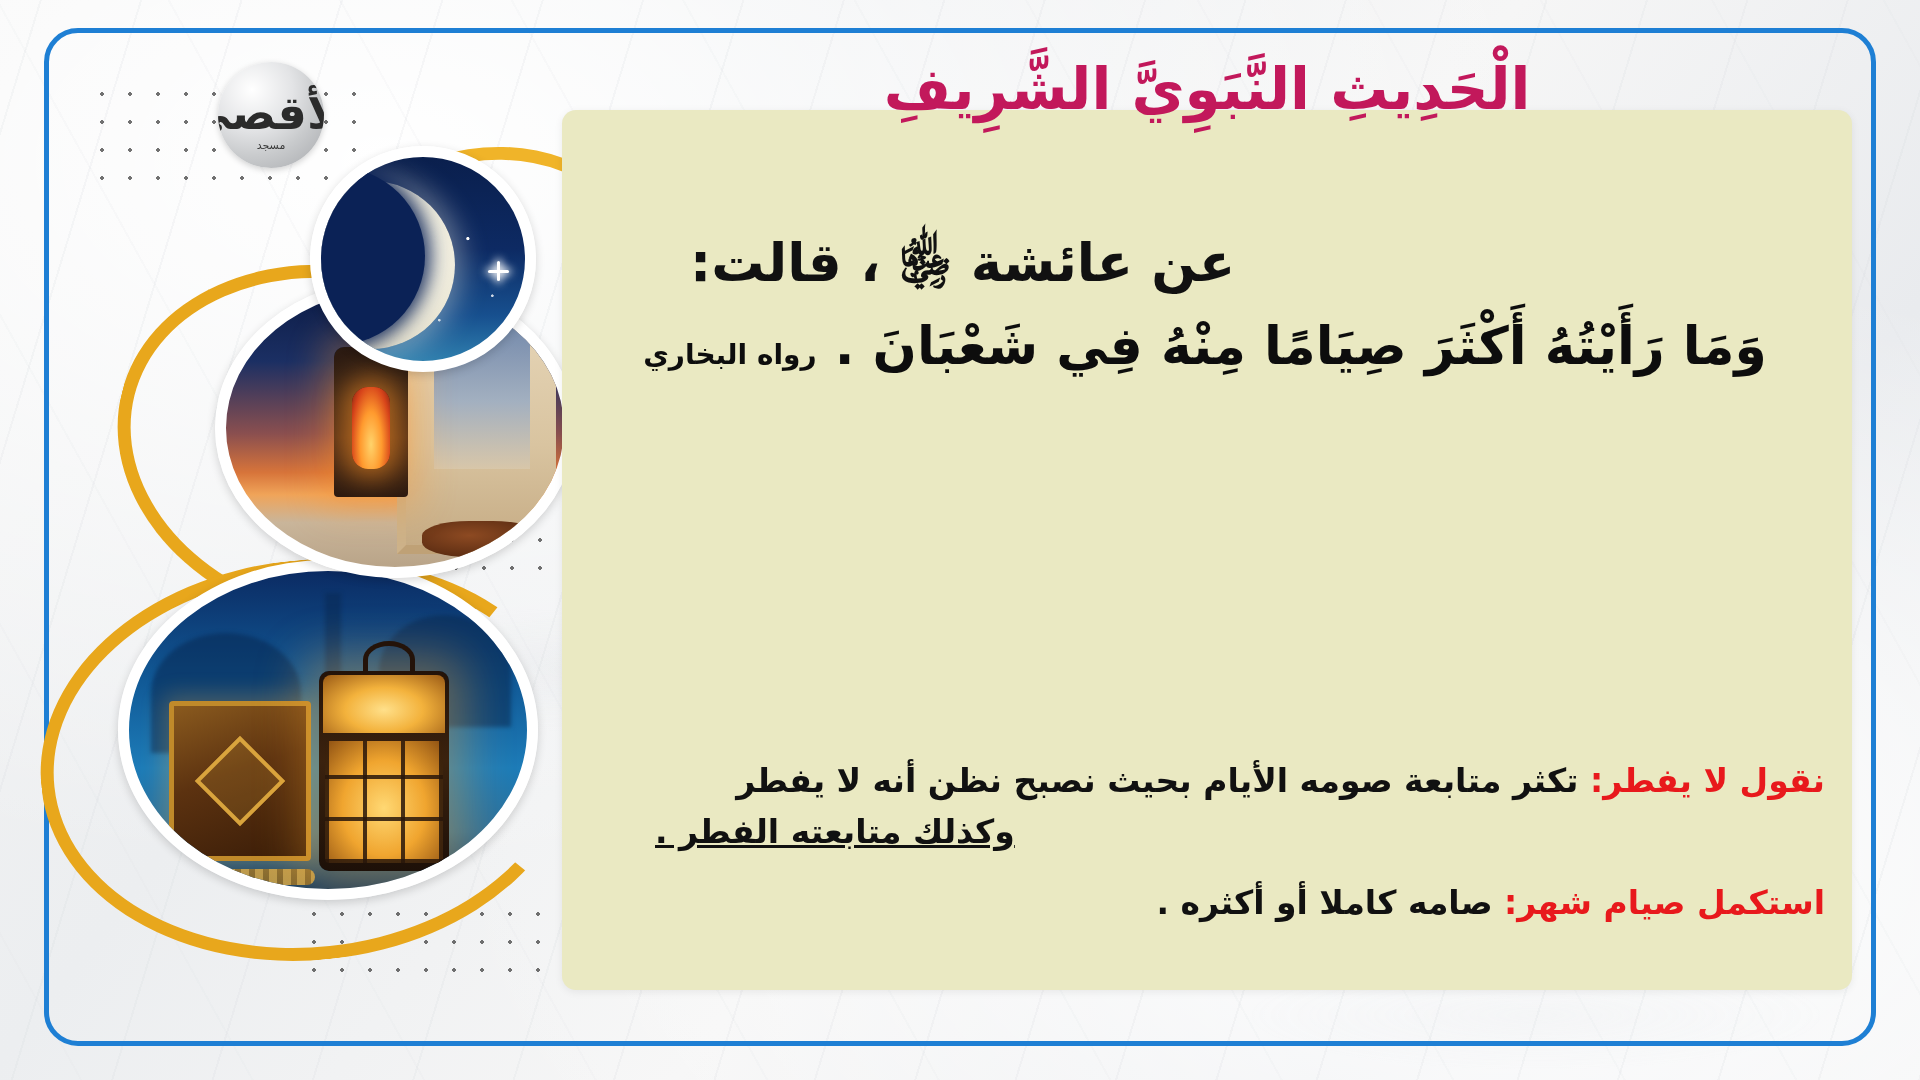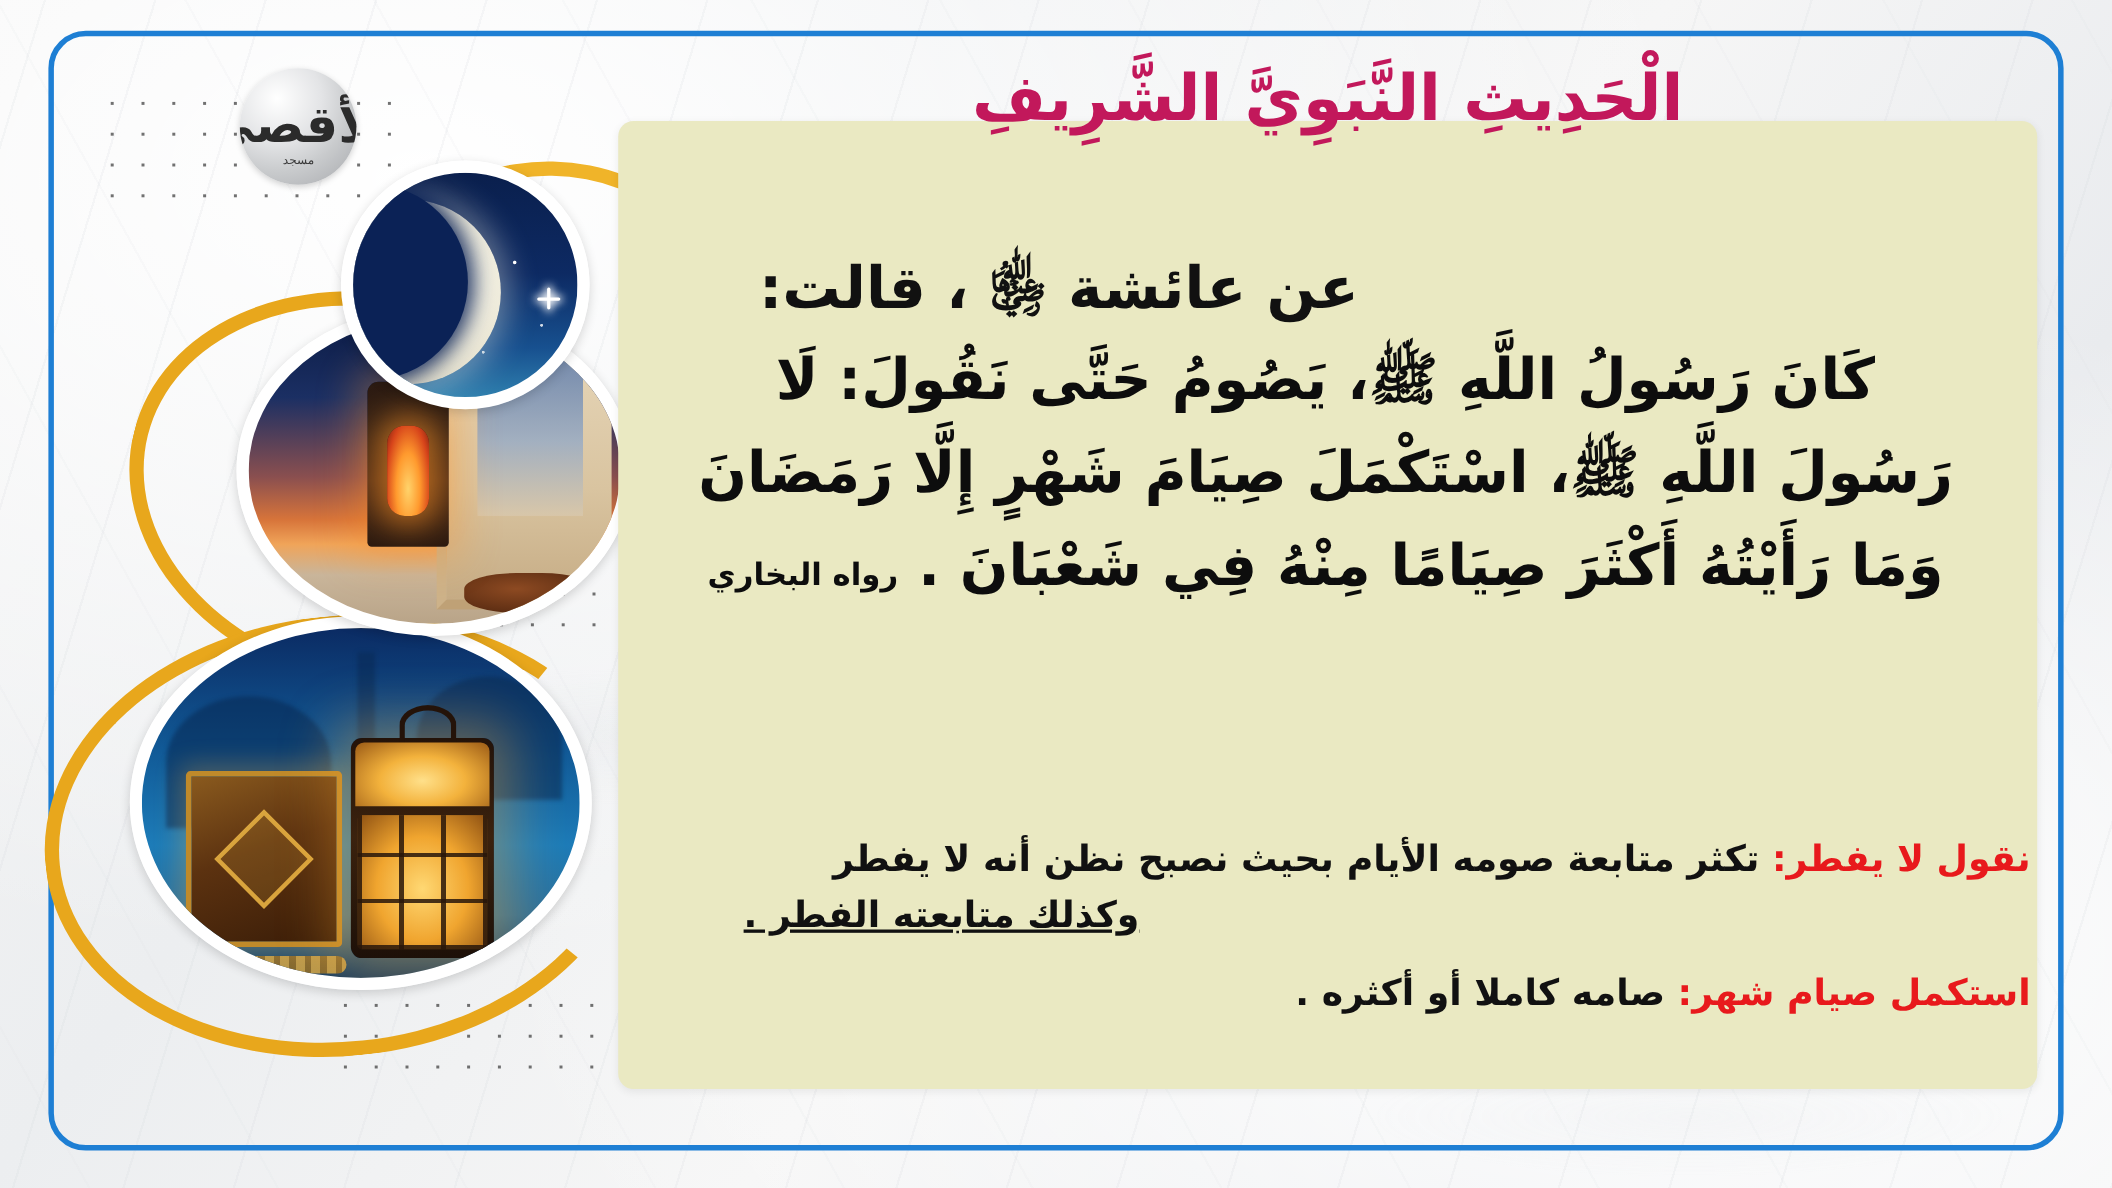--- a/index.html
+++ b/index.html
@@ -135,21 +135,21 @@
     font-size:58px;font-weight:700;color:#c2185b;line-height:1.1;
     direction:rtl;white-space:nowrap;}
 
   .body-text{position:absolute;left:600px;top:230px;width:1210px;direction:rtl;text-align:center;}
   .line-intro{font-size:53px;font-weight:700;color:#111;line-height:1.25;text-align:left;
     padding-left:90px;}
   .hadith{margin-top:8px;font-size:52px;font-weight:700;color:#0d0d0d;line-height:1.62;
     text-align:center;letter-spacing:0px;}
   .hadith .ref{font-size:28px;font-weight:700;text-align:center;}
 
-  .notes{position:absolute;left:636px;top:755px;width:1210px;direction:rtl;text-align:right;}
+  .notes{position:absolute;left:615px;top:755px;width:1210px;direction:rtl;text-align:right;}
   .note{font-size:33px;font-weight:700;color:#111;line-height:1.55;}
   .note .lbl{color:#e8191c;}
   .note.n2{text-align:left;padding-left:40px;text-decoration:underline;}
   .note.n3{margin-top:20px;text-align:right;}
 </style>
 </head>
 <body>
 
 <div class="marble"></div>
 <div class="marble2"></div>
@@ -197,22 +197,20 @@
   <span class="sub">مسجد</span>
 </div>
 
 <div class="panel"></div>
 
 <div class="title">الْحَدِيثِ النَّبَوِيَّ الشَّرِيفِ</div>
 
 <div class="body-text">
   <div class="line-intro">عن عائشة ﵂ ، قالت:</div>
   <div class="hadith">
-    <div>كَانَ رَسُولُ اللَّهِ ﷺ، يَصُومُ حَتَّى نَقُولَ: لَا</div>
-    <div>رَسُولَ اللَّهِ ﷺ، اسْتَكْمَلَ صِيَامَ شَهْرٍ إِلَّا رَمَضَانَ</div>
     <div>
       <span>وَمَا رَأَيْتُهُ أَكْثَرَ صِيَامًا مِنْهُ فِي شَعْبَانَ .</span>
       <span class="ref">رواه البخاري</span>
     </div>
   </div>
 </div>
 
 <div class="notes">
   <div class="note n1">
     <span class="lbl">نقول لا يفطر:</span>

